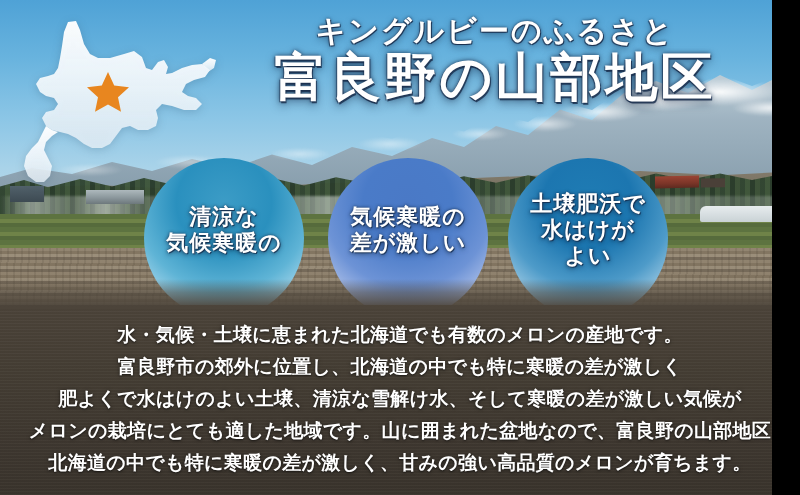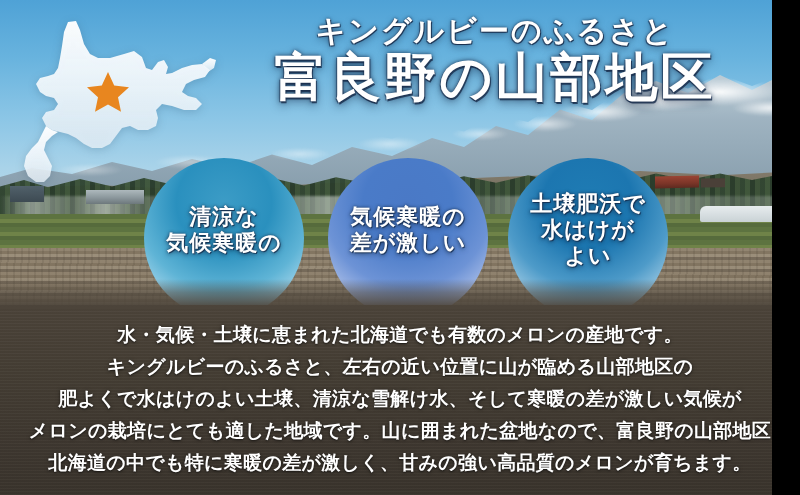--- a/index.html
+++ b/index.html
@@ -312,20 +312,20 @@
         <span>気候寒暖の</span><br>
         <span>差が激しい</span>
       </div>
     </div>
 
   </div>
 
   <div class="panel">
     <div class="panel-inner">
       <p>水・気候・土壌に恵まれた北海道でも有数のメロンの産地です。</p>
-      <p>キングルビーのふるさと、左右の近い位置に山が臨める山部地区の</p>
+      <p>富良野市の郊外に位置し、北海道の中でも特に寒暖の差が激しく</p>
       <p>肥よくで水はけのよい土壌、清涼な雪解け水、そして寒暖の差が激しい気候が</p>
       <p>メロンの栽培にとても適した地域です。山に囲まれた盆地なので、富良野の山部地区</p>
       <p>北海道の中でも特に寒暖の差が激しく、甘みの強い高品質のメロンが育ちます。</p>
     </div>
   </div>
 
 </div>
 
 </body></html>

